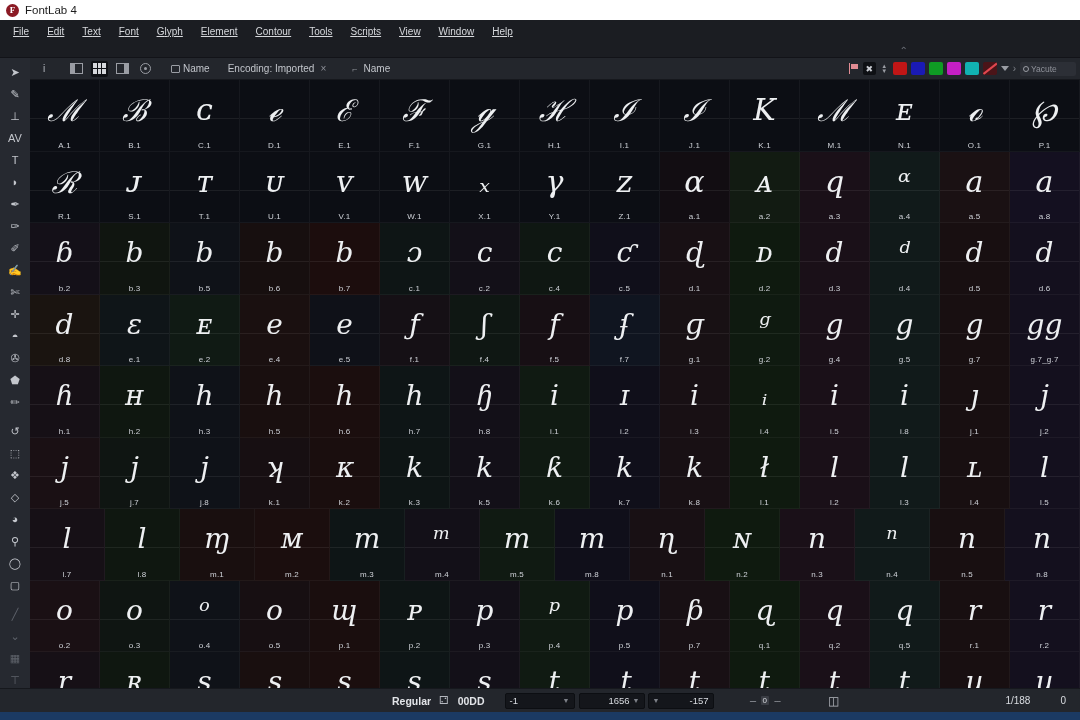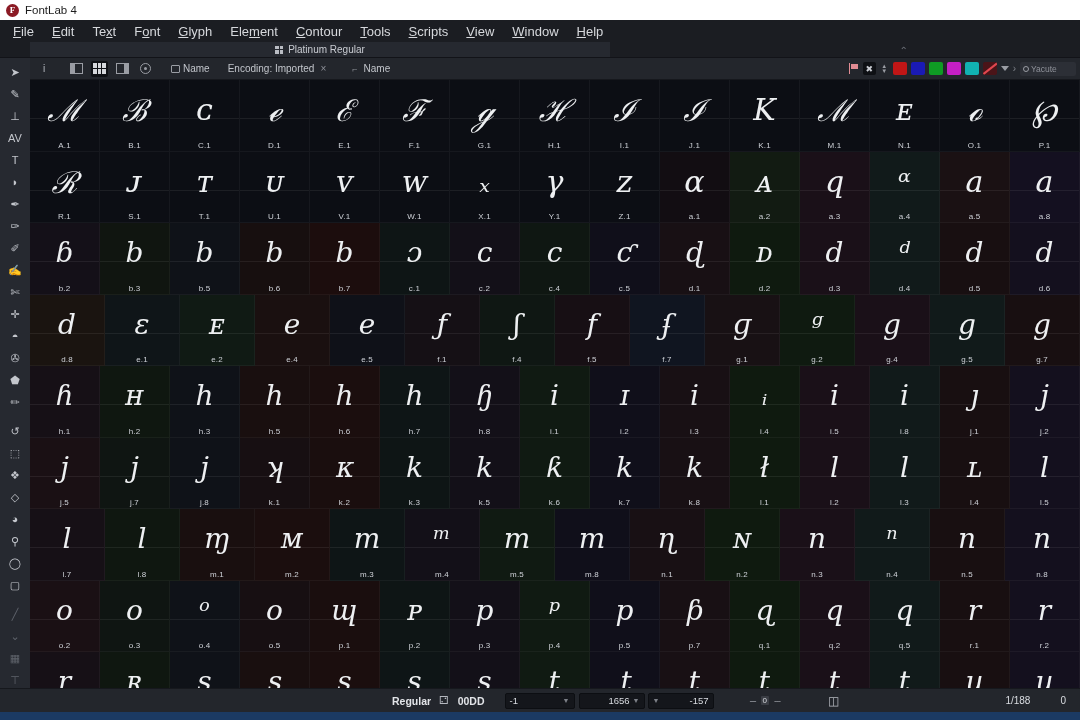--- a/index.html
+++ b/index.html
@@ -26,22 +26,22 @@
     font-family: "Liberation Serif", serif;
   }
   .titlebar .apptitle { font-size: 11.5px; color: #1d1d1d; }
 
   
   .menubar {
     height: 22px; background: #1b1d22;
     display: flex; align-items: center; padding-left: 4px;
   }
   .menubar .mi {
-    font-size: 13px; color: #d6d8dc;
-    padding: 3px 9px; cursor: default; white-space: nowrap;
+    font-size: 10px; color: #d6d8dc;
+    padding: 3px 9px; cursor: default; white-space: nowrap; text-decoration: underline;
   }
   .menubar .mi u { text-decoration: underline; }
 
   
   .tabstrip {
     height: 16px; background: #1b1d22;
     position: relative; border-bottom: 1px solid #121318;
   }
   .doctab {
     position: absolute; left: 30px; right: 470px; top: 0; bottom: 0;
@@ -194,29 +194,20 @@
       <div class="mi">Ele<u>m</u>ent</div>
       <div class="mi"><u>C</u>ontour</div>
       <div class="mi"><u>T</u>ools</div>
       <div class="mi"><u>S</u>cripts</div>
       <div class="mi"><u>V</u>iew</div>
       <div class="mi"><u>W</u>indow</div>
       <div class="mi"><u>H</u>elp</div>
     </div>
 
   <div class="tabstrip">
-    <div class="doctab">
-      <span class="gridicon">
-          <i></i>
-          <i></i>
-          <i></i>
-          <i></i>
-        </span>
-      <span class="t">Platinum Regular</span>
-    </div>
     <div class="rmark">⌃</div>
   </div>
 
   <div class="optbar">
     <div class="ob">i</div>
     <div class="sep"></div>
     <div class="ob">
       <span class="panelicon left"></span>
     </div>
     <div class="ob on">
@@ -598,20 +589,25 @@
         <div class="gcell" style="background: rgb(17, 26, 26);">
           <div class="bline"></div>
           <div class="glyph" style="font-size: 28px;">g</div>
           <div class="gname">g.5</div>
         </div>
         <div class="gcell" style="background: rgb(24, 15, 17);">
           <div class="bline"></div>
           <div class="glyph" style="font-size: 28px;">g</div>
           <div class="gname">g.7</div>
         </div>
+        <div class="gcell" style="background: rgb(20, 16, 30);">
+          <div class="bline"></div>
+          <div class="glyph" style="font-size: 28px;">gg</div>
+          <div class="gname">g.7_g.7</div>
+        </div>
       </div>
       <div class="grow">
         <div class="gcell" style="background: rgb(22, 16, 22);">
           <div class="bline"></div>
           <div class="glyph" style="font-size: 28px;">ɦ</div>
           <div class="gname">h.1</div>
         </div>
         <div class="gcell" style="background: rgb(15, 23, 16);">
           <div class="bline"></div>
           <div class="glyph" style="font-size: 28px;">ʜ</div>

